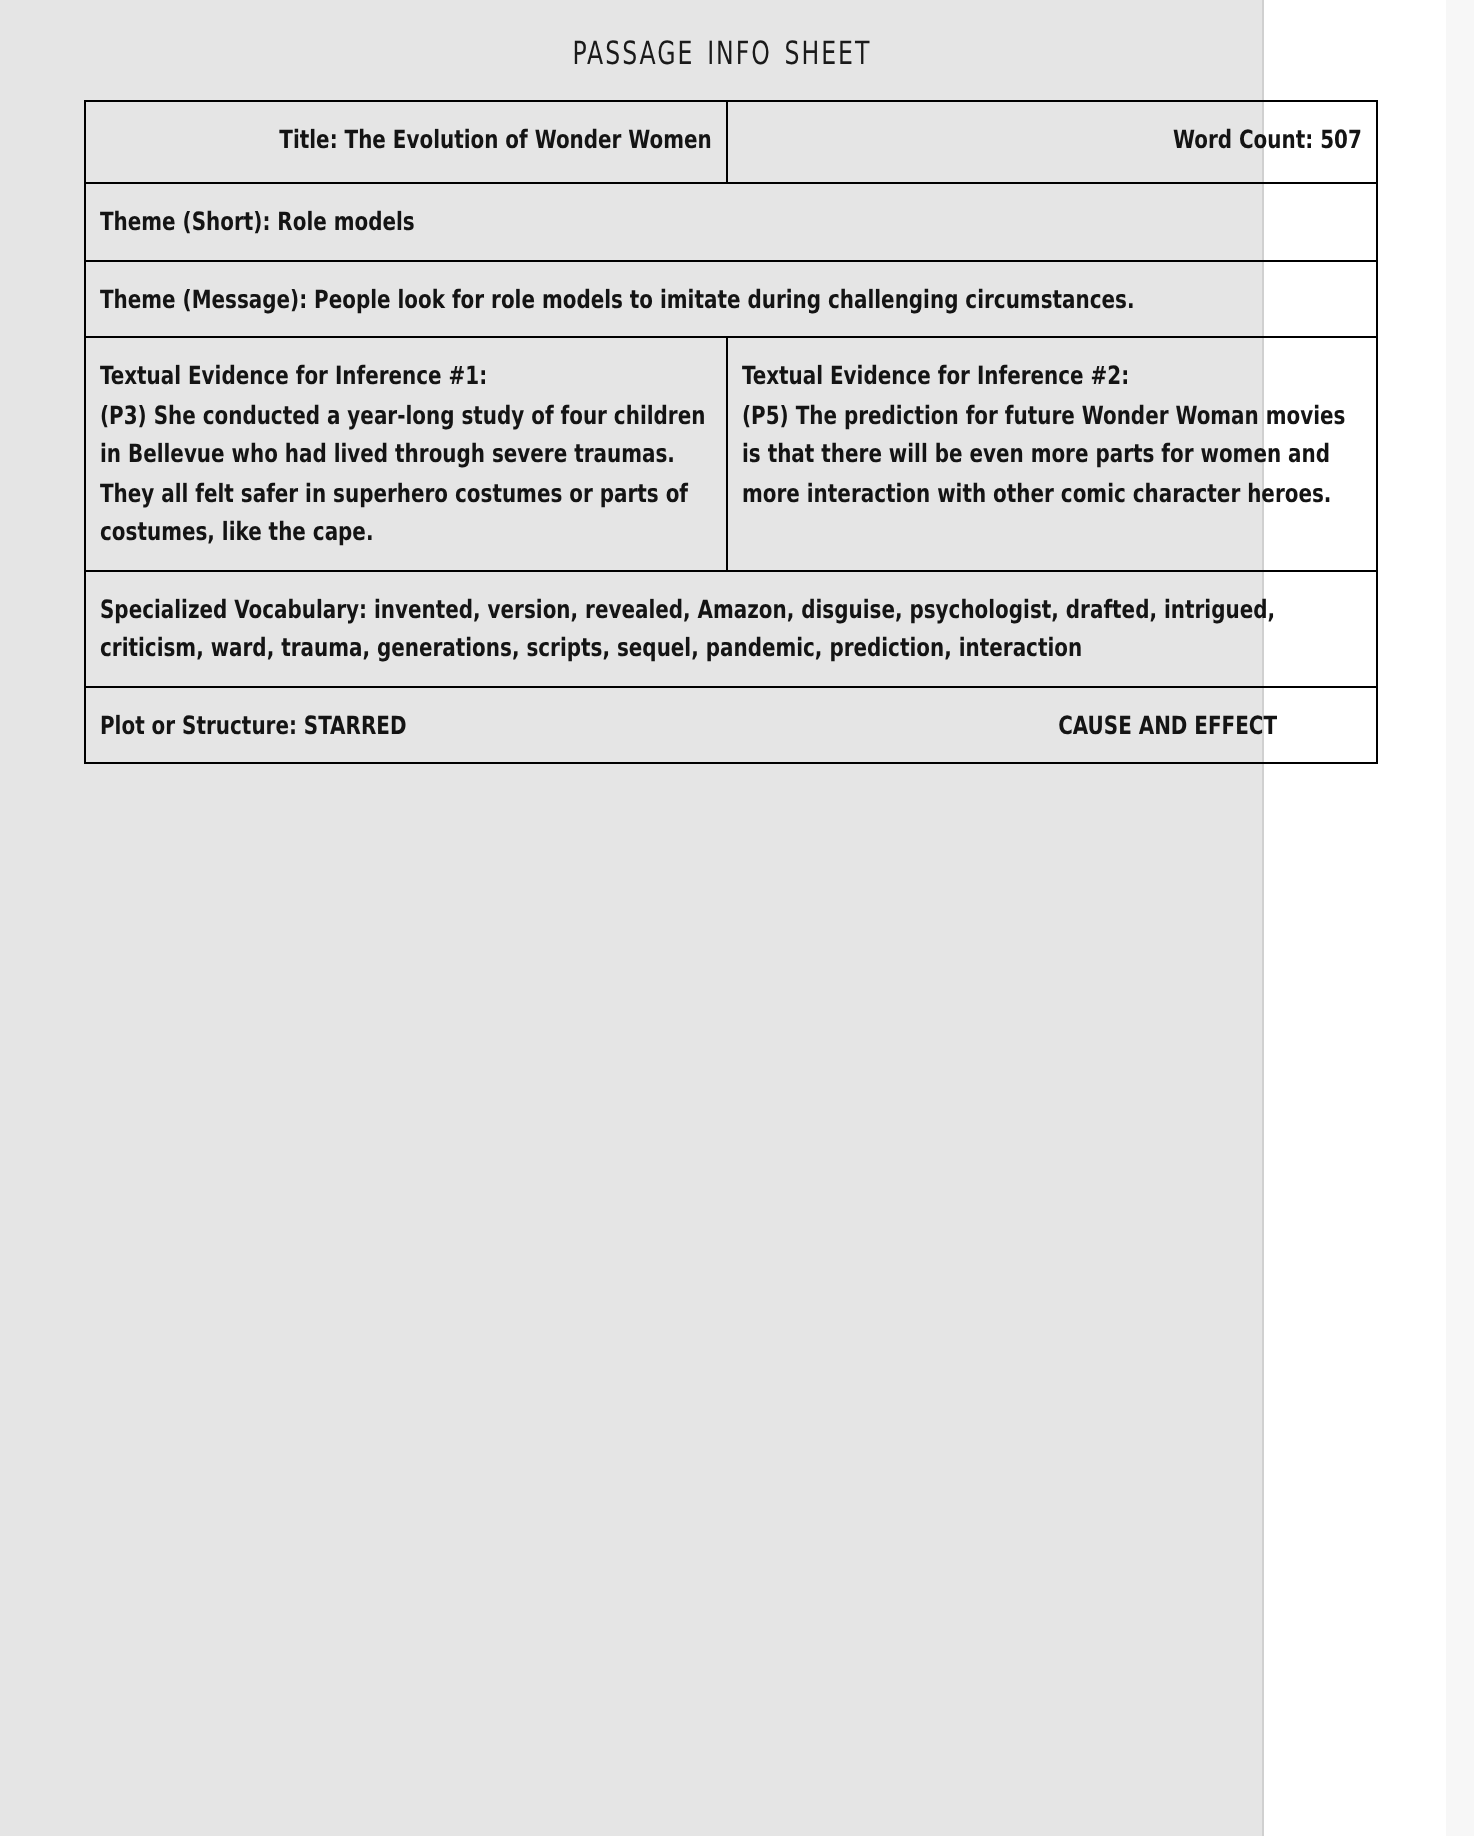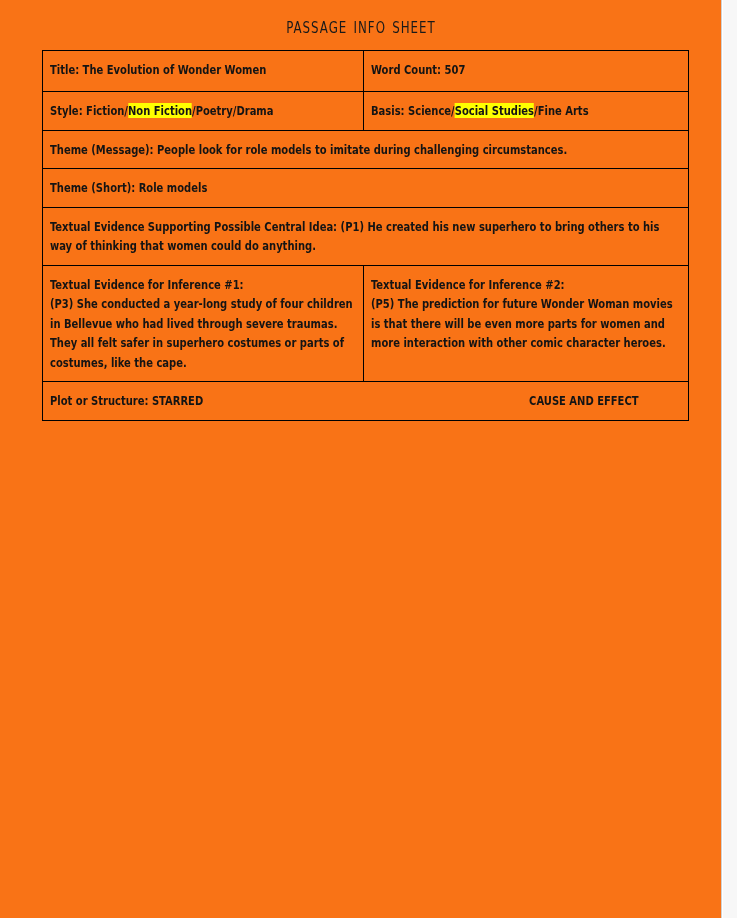--- a/index.html
+++ b/index.html
@@ -14,23 +14,23 @@
     position: relative;
     font-family: "Liberation Sans", sans-serif;
     overflow: hidden;
   }
 
   
   #page {
     position: absolute;
     left: 0;
     top: 0;
-    width: 722px;
+    width: 632px;
     height: 918px;
-    background: #f97316;
+    background: #e5e5e5;
     border-right: 1px solid #d0d0d0;
     box-sizing: border-box;
   }
   #page-gutter {
     position: absolute;
     left: 723px;
     top: 0;
     width: 14px;
     height: 918px;
     background: #f7f7f7;
@@ -75,21 +75,21 @@
     font-weight: 700;
     font-family: "Liberation Sans Narrow", "DejaVu Sans Condensed", "Liberation Sans", sans-serif;
     transform-origin: left top;
   }
   .cell-text {
     display: block;
     transform: scaleX(0.88);
     transform-origin: left top;
     width: 113.6%;
   }
-  td.row-1 { height: 22px; }
+  td.row-1 { height: 22px; text-align: right; }
   td.pad-lg { padding-top: 11px; padding-bottom: 13px; }
   td.pad-xl { padding-top: 12px; padding-bottom: 22px; }
 
   .hl {
     background: #ffff00;
     color: #141414;
   }
 
   .label-line { display: block; }
   .quote-line { display: block; }
@@ -121,65 +121,57 @@
       <tr>
         <td class="row-1 pad-lg">
           <span class="cell-text">Title: The Evolution of Wonder Women</span>
         </td>
         <td class="row-1 pad-lg">
           <span class="cell-text">Word Count: 507</span>
         </td>
       </tr>
 
 
+
       <tr>
-        <td class="pad-lg">
-          <span class="cell-text"><span>Style: Fiction/</span><span class="hl">Non Fiction</span><span>/Poetry/Drama</span></span>
-        </td>
-        <td class="pad-lg">
-          <span class="cell-text"><span>Basis:  Science/</span><span class="hl">Social Studies</span><span>/Fine Arts</span></span>
+        <td colspan="2" class="pad-lg">
+          <span class="cell-text">Theme (Short): Role models</span>
         </td>
       </tr>
 
       <tr>
         <td colspan="2" class="pad-lg">
           <span class="cell-text">Theme (Message): People look for role models to imitate during challenging circumstances.</span>
         </td>
       </tr>
 
-      <tr>
-        <td colspan="2" class="pad-lg">
-          <span class="cell-text">Theme (Short): Role models</span>
-        </td>
-      </tr>
 
 
-
-      <tr>
-        <td colspan="2" class="pad-lg">
-          <span class="cell-text">Textual Evidence Supporting Possible Central Idea: (P1) He created his new superhero to bring others to his way of thinking that women could do anything.</span>
-        </td>
-      </tr>
 
 
       <tr>
         <td class="pad-lg">
           <span class="cell-text">
             <span class="label-line">Textual Evidence for Inference #1:</span>
             <span class="quote-line">(P3) She conducted a year-long study of four children in Bellevue who had lived through severe traumas. They all felt safer in superhero costumes or parts of costumes, like the cape.</span>
           </span>
         </td>
         <td class="pad-lg">
           <span class="cell-text">
             <span class="label-line">Textual Evidence for Inference #2:</span>
             <span class="quote-line">(P5) The prediction for future Wonder Woman movies is that there will be even more parts for women and more interaction with other comic character heroes.</span>
           </span>
         </td>
       </tr>
 
+      <tr>
+        <td colspan="2" class="pad-lg">
+          <span class="cell-text">Specialized Vocabulary: invented, version, revealed, Amazon, disguise, psychologist, drafted, intrigued, criticism, ward, trauma, generations, scripts, sequel, pandemic, prediction, interaction</span>
+        </td>
+      </tr>
 
       <tr>
         <td colspan="2" class="pad-xl">
           <span class="cell-text clearfix">
             <span class="right-note">CAUSE AND EFFECT</span>
             <span>Plot or Structure: STARRED</span>
           </span>
         </td>
       </tr>
 

